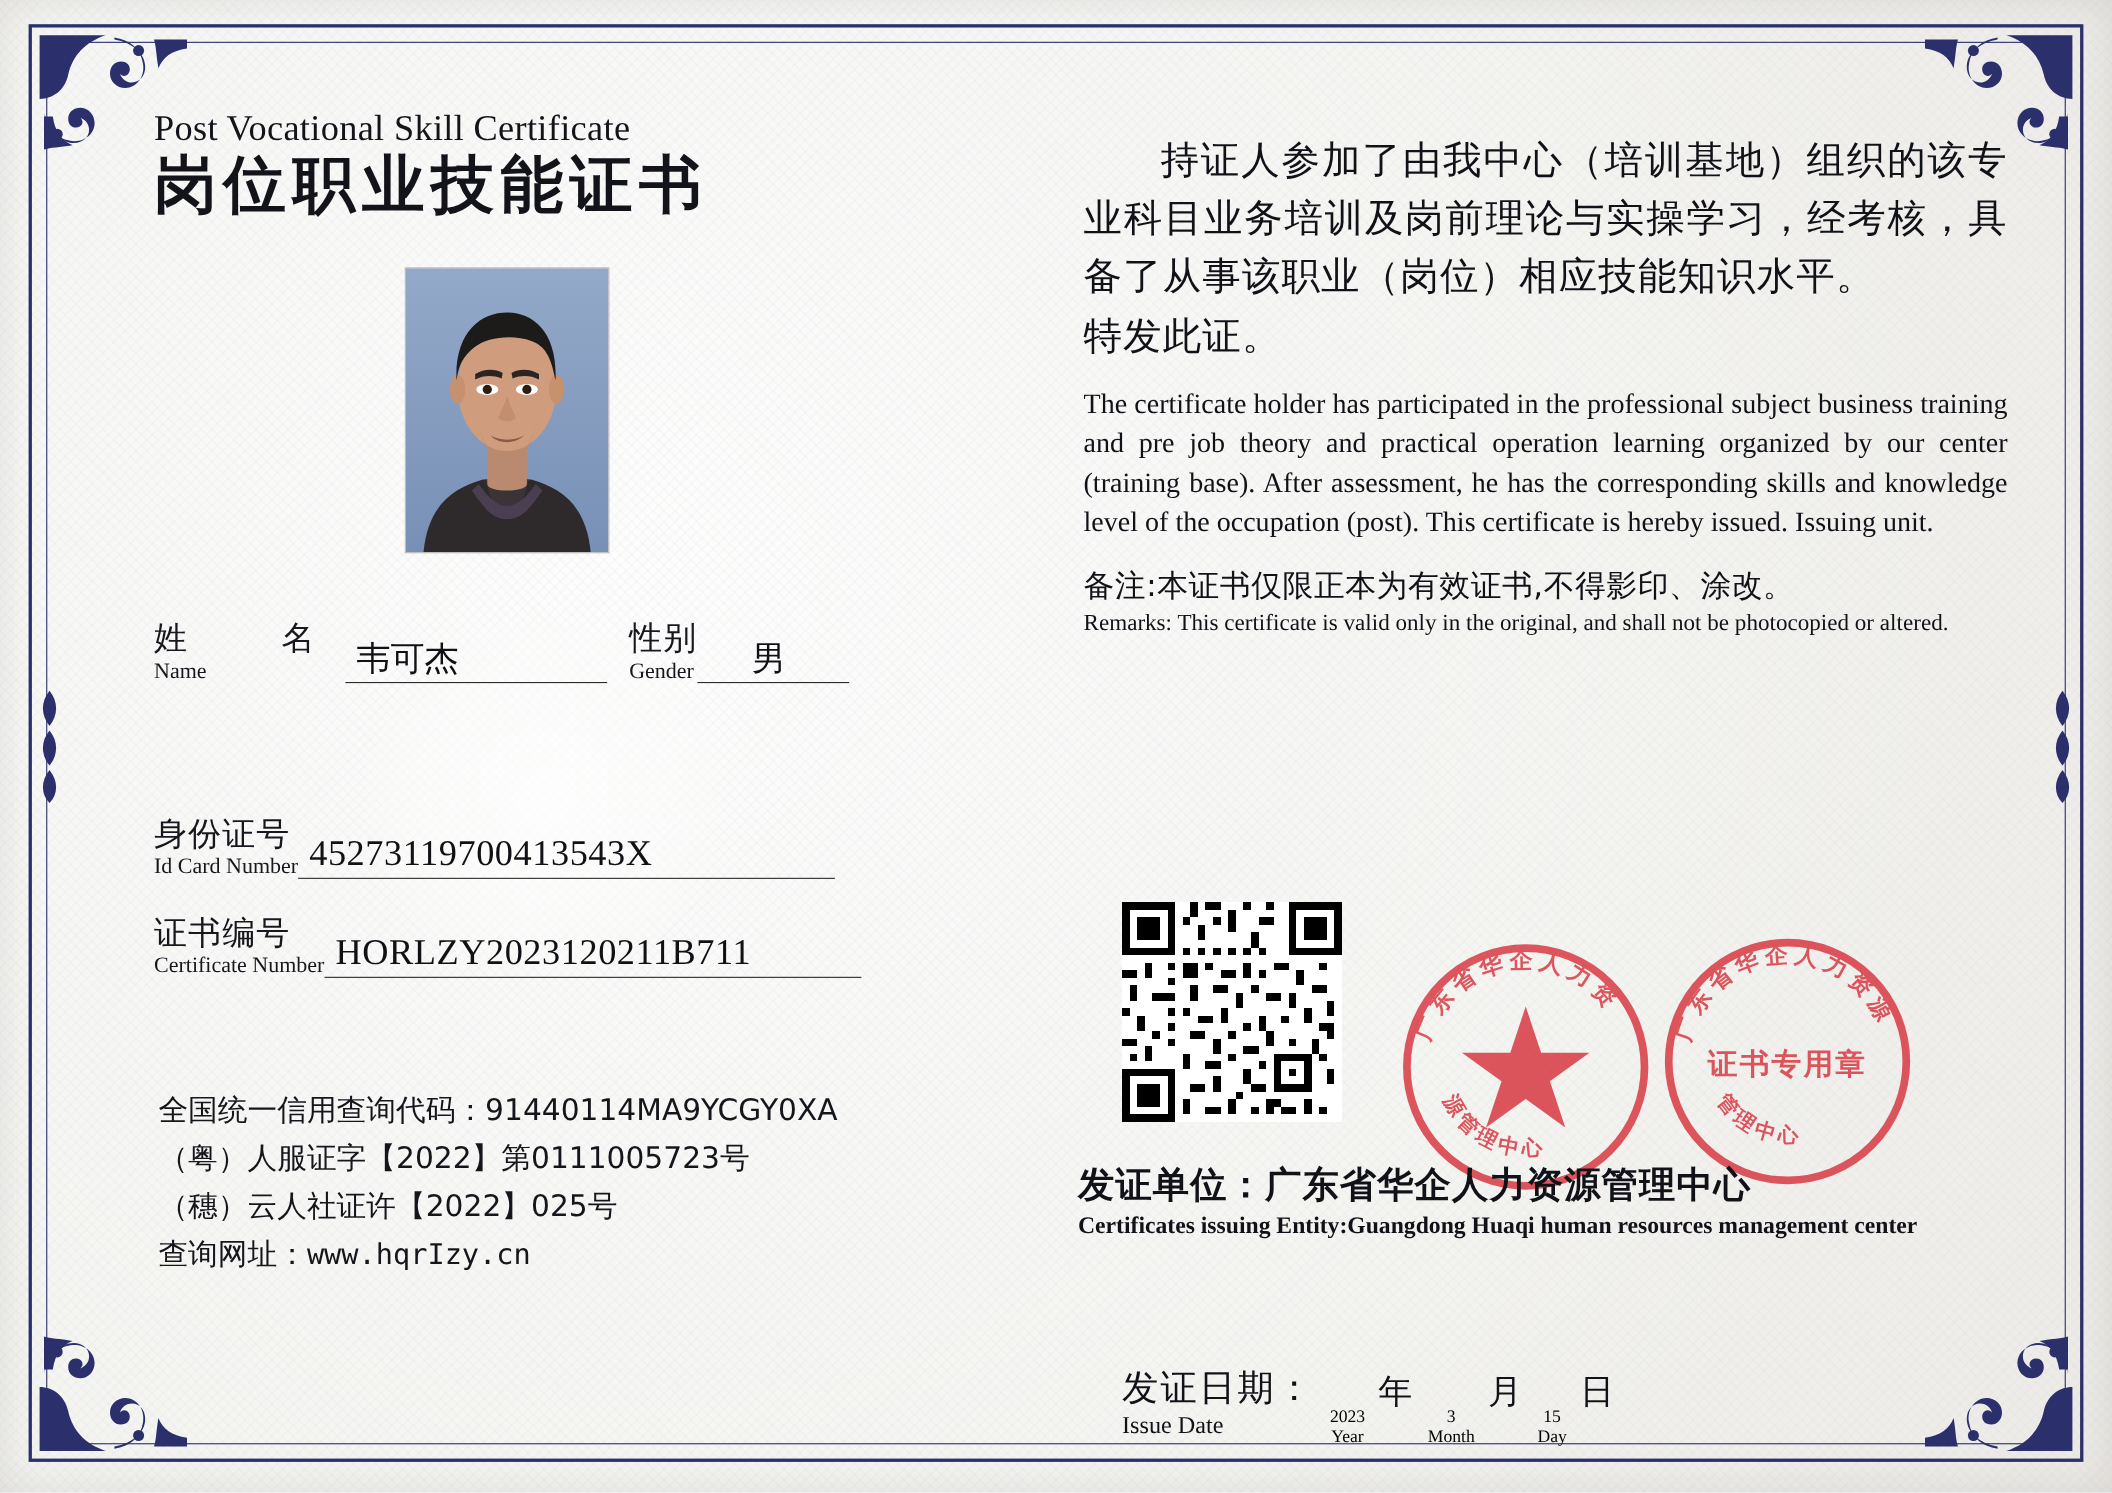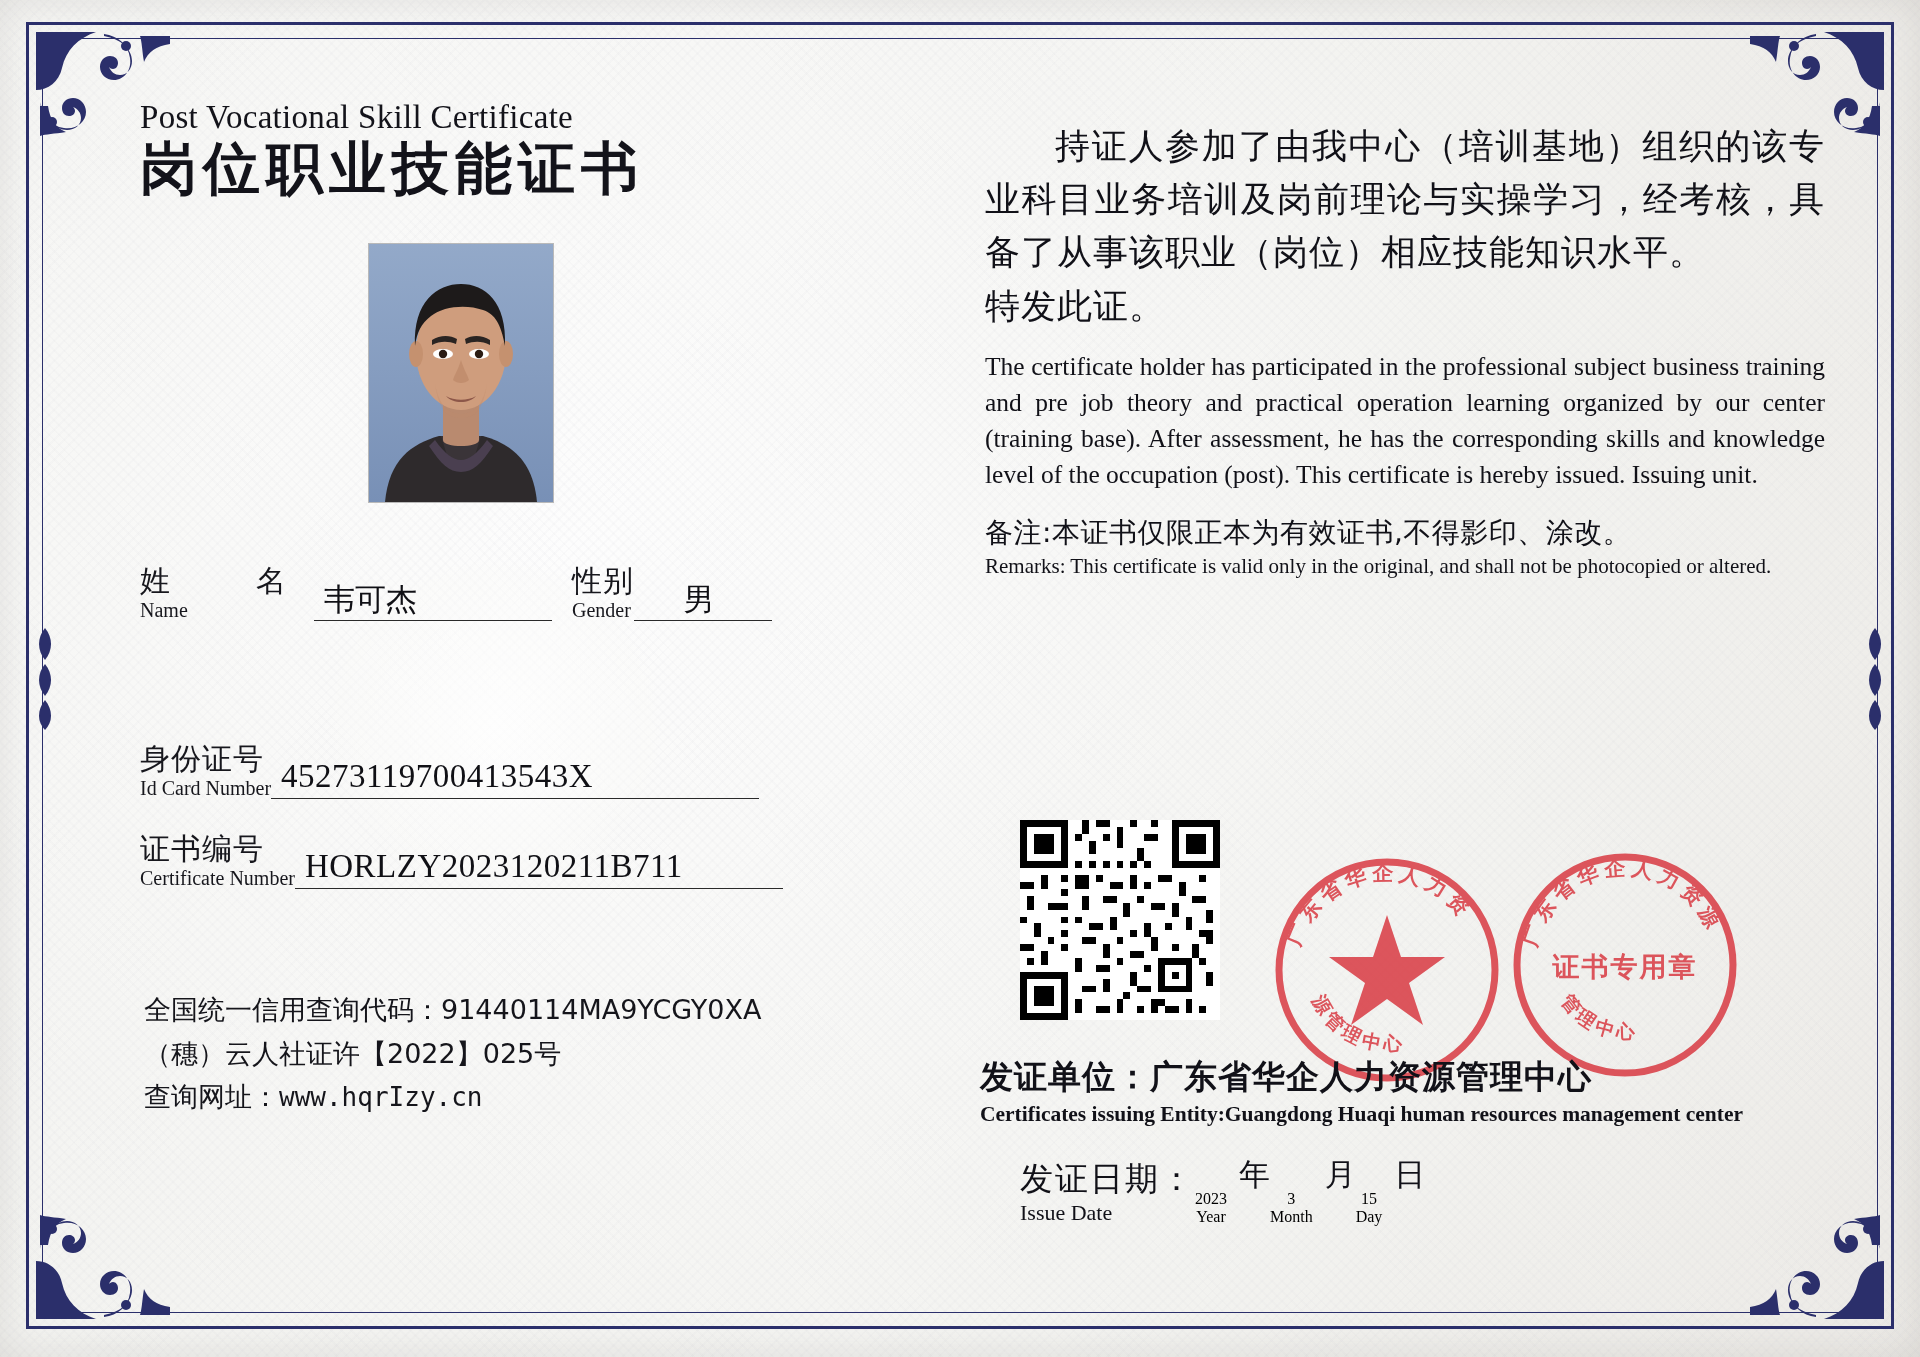--- a/index.html
+++ b/index.html
@@ -272,23 +272,24 @@
     font-family: "Liberation Serif", serif;
     font-size: 21.5px;
     color: #111118;
     margin-top: 2px;
     white-space: nowrap;
   }
 
   #date-row {
     position: absolute;
     left: 1020px;
-    top: 1154px;
+    top: 1244px;
     display: flex;
-    align-items: flex-end;
+    align-items: flex-start;
+    gap: 14px;
   }
   #date-label .cn {
     font-family: "DejaVu Sans", sans-serif;
     font-size: 33px;
     color: #111118;
     letter-spacing: 2px;
     display: block;
     line-height: 1.1;
   }
   #date-label .en {
@@ -463,20 +464,21 @@
     <div class="field-row" id="row-certno">
       <span class="lbl">
         <span class="cn">证书编号</span>
         <span class="en">Certificate Number</span>
       </span>
       <span class="val latin" id="certno-value">HORLZY2023120211B711</span>
     </div>
 
     <div id="legal-lines">
       <div>全国统一信用查询代码：91440114MA9YCGY0XA</div>
+      <div>（粤）人服证字【2022】第0111005723号</div>
       <div>（穗）云人社证许【2022】025号</div>
       <div>
         <span>查询网址：</span><span class="mono">www.hqrIzy.cn</span>
       </div>
     </div>
   </div>
 
   <div id="right-col">
     <div id="body-cn">
       <span class="indent">持证人参加了由我中心（培训基地）组织的该专业科目业务培训及岗前理论与实操学习，经考核，具备了从事该职业（岗位）相应技能知识水平。</span>

